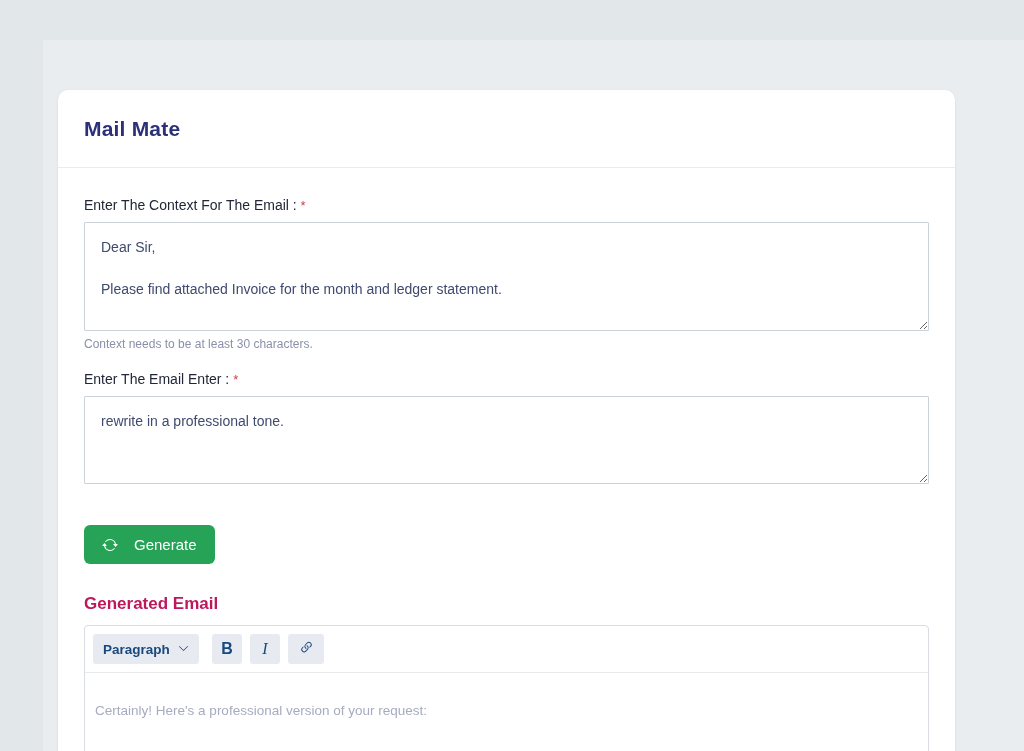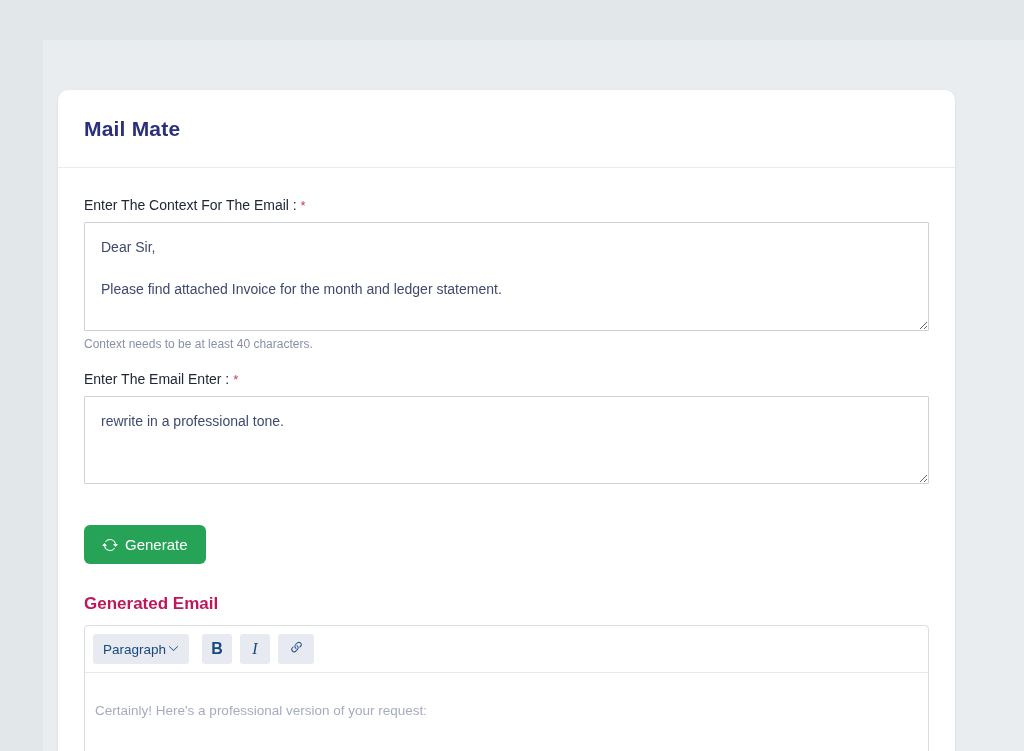--- a/index.html
+++ b/index.html
@@ -46,21 +46,21 @@
   #context-area { height:109px; }
   #prompt-area  { height:88px; }
   .helper-text {
     font-size:12px; color:#8a90a9; margin-top:6px;
   }
   .form-group { margin-bottom:20px; }
   .form-group.second { margin-bottom:0; }
 
   .generate-btn {
     margin-top:41px;
-    display:inline-flex; align-items:center; gap:7px;
+    display:inline-flex; align-items:center; gap:16px;
     background:#27a357; color:#ffffff;
     border:none; border-radius:6px;
     padding:11px 18px;
     font-family:"Liberation Sans", sans-serif;
     font-size:15px; cursor:pointer;
   }
   .generate-btn svg { display:block; }
 
   .section-heading {
     margin-top:30px;
@@ -79,23 +79,23 @@
     border-bottom:1px solid #e7e9ed;
   }
   .tb-btn {
     background:#e8eaf2; color:#17497e;
     border:none; border-radius:3px;
     height:30px; display:inline-flex; align-items:center; justify-content:center;
     cursor:pointer;
     font-family:"Liberation Sans", sans-serif;
   }
   .paragraph-dropdown {
-    width:96px; padding:0 10px;
+    width:106px; padding:0 10px;
     justify-content:space-between;
-    font-size:13.5px; font-weight:normal;
+    font-size:13.5px; font-weight:bold;
     margin-right:13px;
   }
   .bold-btn { width:30px; font-size:16px; font-weight:bold; margin-right:8px; }
   .italic-btn {
     width:30px; font-size:16px; margin-right:8px;
     font-family:"Liberation Serif", serif; font-style:italic;
   }
   .link-btn { width:36px; }
   .editor-content {
     padding:28px 10px 10px 10px;
@@ -115,21 +115,21 @@
   </div>
 
   <div class="card-body">
 
     <div class="form-group">
       <div class="field-label"><span>Enter The Context For The Email : </span><span class="required-mark">*</span>
       </div>
       <textarea id="context-area" class="input-area" style="">Dear Sir,
 
 Please find attached Invoice for the month and ledger statement.</textarea>
-      <div class="helper-text">Context needs to be at least 40 characters.</div>
+      <div class="helper-text">Context needs to be at least 30 characters.</div>
     </div>
 
     <div class="form-group second">
       <div class="field-label"><span>Enter The Email Enter : </span><span class="required-mark">*</span>
       </div>
       <textarea id="prompt-area" class="input-area" style="">rewrite in a professional tone.</textarea>
     </div>
 
     <button class="generate-btn">
       <span>

